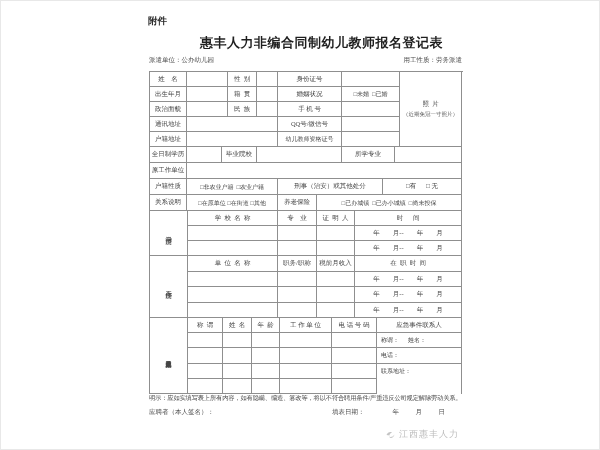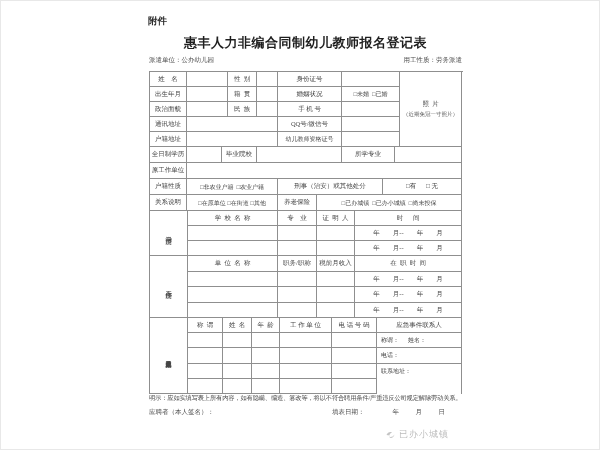--- a/index.html
+++ b/index.html
@@ -3,21 +3,21 @@
 <meta charset="utf-8">
 <style>
   html,body{margin:0;padding:0;}
   body{
     width:600px;height:450px;position:relative;background:#ffffff;
     font-family:"Liberation Serif","DejaVu Serif",serif;color:#3c3c3c;
     overflow:hidden;
   }
   .frame{position:absolute;inset:0;border:1px solid #e8e8e8;pointer-events:none;}
   .attach{position:absolute;left:148px;top:15px;font-size:9.5px;font-weight:bold;color:#2a2a2a;}
-  .title{position:absolute;left:149px;top:34px;width:313px;text-align:center;
+  .title{position:absolute;left:165px;top:34px;width:313px;text-align:center;
          font-size:13px;font-weight:bold;color:#1e1e1e;letter-spacing:0.5px;white-space:pre;}
   .subhead{position:absolute;top:56px;font-size:6.5px;color:#4a4a4a;white-space:pre;}
   .subhead.left{left:149px;}
   .subhead.right{right:138px;}
 
   .tbl{position:absolute;left:149px;top:71px;width:313px;border-left:1px solid #8f8f8f;border-top:1px solid #8f8f8f;box-sizing:content-box;}
   .row{display:flex;}
   .c{border-right:1px solid #8f8f8f;border-bottom:1px solid #8f8f8f;box-sizing:border-box;
      display:flex;align-items:center;justify-content:center;
      font-size:6.5px;color:#454545;white-space:pre;overflow:hidden;line-height:1;}
@@ -250,14 +250,14 @@
   <span class="sig">应聘者（本人签名）：</span>
   <span class="date-label">填表日期：</span>
   <span class="date-blanks">年    月    日</span>
 </div>
 
 <div class="logo">
   <svg width="11" height="11" viewBox="0 0 11 11">
     <path d="M1.5 6 C2.5 3.5 5 2.5 7 3.5 C5.5 4 4.5 5 4.5 6.5 Z" fill="#c4c4c4"></path>
     <path d="M4 7.5 C5.5 8.5 8 8 9.5 5.5 C9 7.8 7 9.3 5 8.8 Z" fill="#c4c4c4"></path>
   </svg>
-  <span>已办小城镇</span>
+  <span>江西惠丰人力</span>
 </div>
 
 </body></html>

